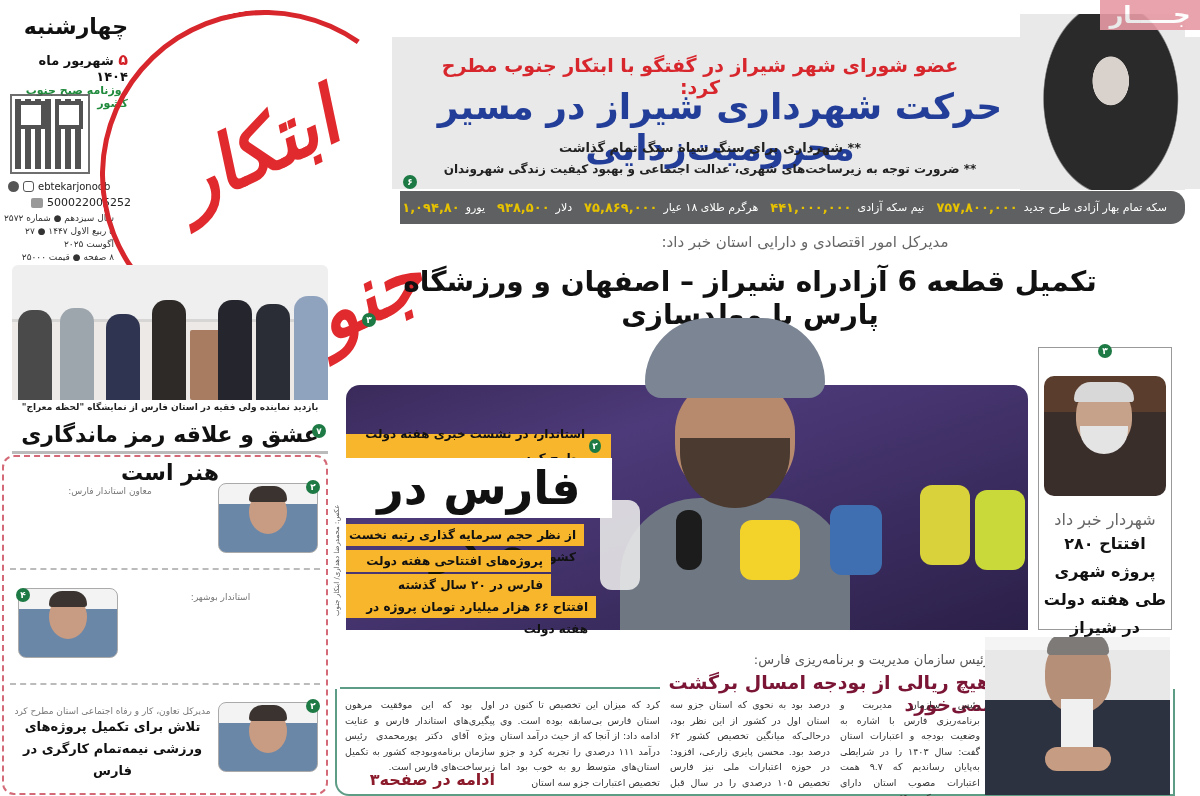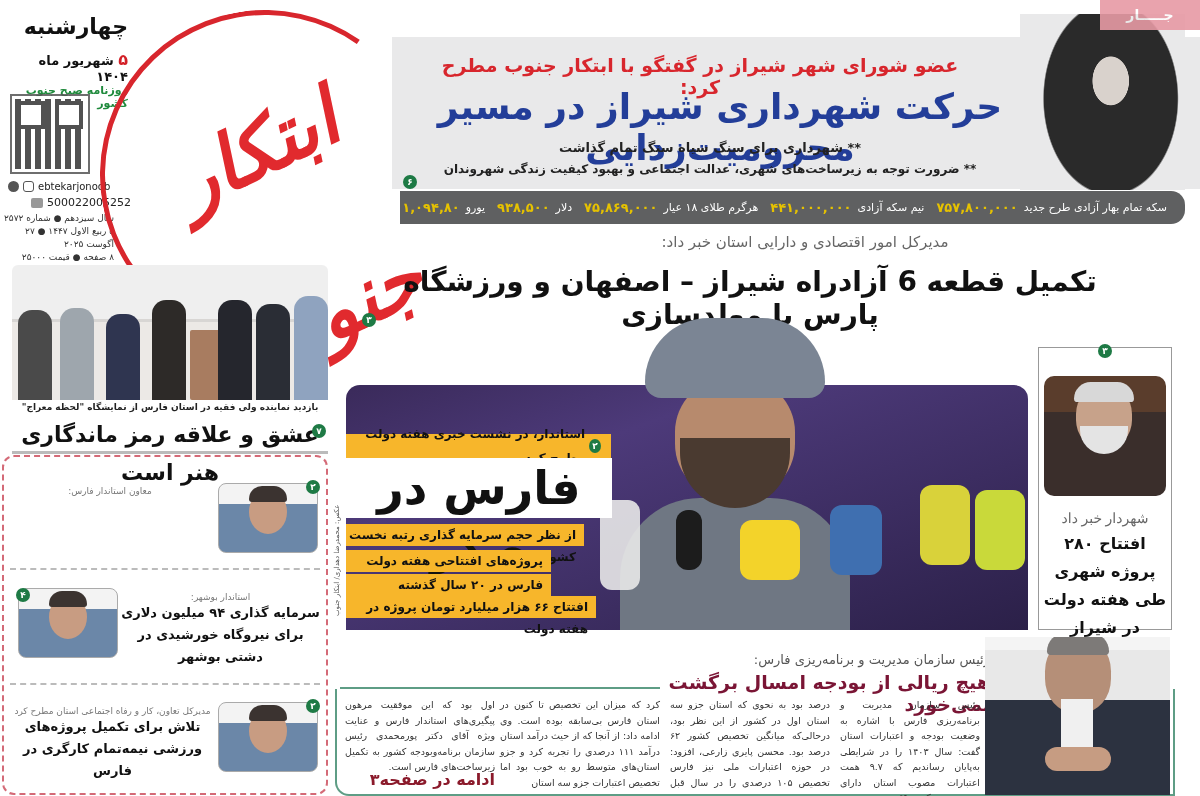--- a/index.html
+++ b/index.html
@@ -25,21 +25,21 @@
   .sms .ic { width: 12px; height: 10px; background: #999; display: inline-block; border-radius: 2px; }
   .issue-lines { left: 4px; top: 212px; width: 110px; font-size: 9px; line-height: 13px; color: #333; text-align: right; }
 
   
   .logo-circle { left: 100px; top: 10px; width: 330px; height: 330px; border-radius: 50%; border: 5px solid #d8262d; border-right-color: transparent; border-bottom-color: transparent; transform: rotate(-10deg); }
   .logo-text { left: 96px; top: 60px; width: 320px; height: 180px; font-size: 78px; font-weight: bold; color: #e12a2e; font-style: italic; transform: rotate(-26deg); text-align: center; line-height: 180px; letter-spacing: -3px; font-family: "DejaVu Serif", serif; }
 
   
   .top-banner { left: 392px; top: 37px; width: 808px; height: 152px; background: #e9e9ea; }
   .blue-block { left: 1145px; top: 37px; width: 40px; height: 100px; background: #233e99; border-radius: 0 10px 0 0; }
-  .tag-corner { left: 1100px; top: 0px; width: 100px; height: 30px; background: #e79aa5; opacity: .9; color: #fff; font-size: 14px; font-weight: bold; text-align: center; line-height: 30px; }
+  .tag-corner { left: 1100px; top: 0px; width: 100px; height: 30px; background: #e79aa5; opacity: .9; color: #fff; font-size: 24px; font-weight: bold; text-align: center; line-height: 30px; }
   .banner-photo { left: 1020px; top: 14px; width: 165px; height: 176px; background: radial-gradient(ellipse 30px 40px at 55% 38%, #d9d2cc 0 60%, transparent 62%), radial-gradient(ellipse 70px 100px at 55% 48%, #2a2a2a 0 95%, transparent 97%), linear-gradient(#e9e9ea, #e9e9ea); border-radius: 0 0 0 0; }
   .kicker1 { left: 430px; top: 54px; width: 540px; text-align: center; color: #d8262d; font-size: 19px; font-weight: bold; }
   .headline1 { left: 400px; top: 86px; width: 640px; text-align: center; color: #233e99; font-size: 36px; font-weight: bold; letter-spacing: -1px; }
   .sub1 { left: 430px; top: 140px; width: 560px; text-align: center; font-size: 13px; font-weight: bold; color: #222; }
   .sub2 { left: 430px; top: 162px; width: 560px; text-align: center; font-size: 12px; font-weight: bold; color: #222; }
   .page-badge { width: 14px; height: 14px; border-radius: 50%; background: #1e7a45; color: #fff; font-size: 9px; font-weight: bold; text-align: center; line-height: 14px; direction: ltr; }
 
   
   .ticker { left: 400px; top: 191px; width: 785px; height: 33px; background: #5f6061; border-radius: 0 14px 14px 0; display: flex; align-items: center; gap: 6px; padding: 0 12px; font-size: 11px; color: #fff; white-space: nowrap; }
   .ticker .lbl { color: #fff; }
@@ -76,21 +76,21 @@
   .suit { position: absolute; left: -20px; top: 180px; width: 230px; height: 132px; border-radius: 80px 80px 0 0; background: #6f7783; }
   .mic { position: absolute; border-radius: 12px; }
   .hero-kicker { left: 346px; top: 434px; width: 265px; height: 24px; background: #f7b62b; font-size: 12px; font-weight: bold; text-align: right; padding-right: 10px; line-height: 24px; color: #111; display: flex; align-items: center; gap: 4px; }
   .hero-title { left: 346px; top: 458px; width: 266px; height: 60px; background: #fff; font-size: 46px; font-weight: bold; text-align: center; line-height: 60px; color: #111; }
   .hero-bullet { background: #f7b62b; font-size: 12px; font-weight: bold; color: #111; height: 22px; line-height: 22px; padding-right: 8px; text-align: right; }
   .photo-credit { left: 333px; top: 505px; width: 12px; height: 120px; writing-mode: vertical-rl; transform: rotate(180deg); font-size: 7px; color: #555; }
 
   
   .right-box { left: 1038px; top: 347px; width: 134px; height: 283px; border: 1px solid #999; background: #fff; }
   .right-photo { left: 1044px; top: 376px; width: 122px; height: 120px; border-radius: 10px; background: linear-gradient(180deg, #5a3d2c 0 30%, #3a2e2b 30% 100%); overflow: hidden; }
-  .right-kicker { left: 1040px; top: 510px; width: 130px; text-align: center; font-size: 14px; color: #666; font-family: Liberation Serif, serif; }
+  .right-kicker { left: 1040px; top: 510px; width: 130px; text-align: center; font-size: 16px; color: #666; }
   .right-title { left: 1040px; top: 530px; width: 130px; text-align: center; font-size: 16px; font-weight: bold; line-height: 28px; color: #111; }
 
   
   .bottom-kicker { left: 680px; top: 652px; width: 310px; text-align: right; font-size: 13px; color: #555; }
   .bottom-title { left: 660px; top: 671px; width: 330px; text-align: right; font-size: 19px; font-weight: bold; color: #7a1535; }
   .bottom-rule { left: 340px; top: 687px; width: 320px; height: 2px; background: #5e9d85; }
   .bottom-box { left: 335px; top: 689px; width: 840px; height: 107px; border: 2px solid #5e9d85; border-top: none; border-radius: 0 0 0 14px; border-left-width: 2px; }
   .bottom-photo { left: 985px; top: 637px; width: 185px; height: 158px; background: linear-gradient(180deg, #f4f4f4 0 8%, #e8e8e8 8% 40%, #2c3240 40% 100%); overflow: hidden; }
   .col { font-size: 9.5px; line-height: 15.5px; color: #333; text-align: justify; }
   .continue { font-size: 16px; font-weight: bold; color: #8b1a2b; }
@@ -179,21 +179,20 @@
   <div class="side-story-head">معاون استاندار فارس:</div>
 </div>
 
 <div class="side-photo" style="left:18px; top:588px;">
     <div class="face"></div>
     <div class="hair"></div>
   </div>
 <div class="abs page-badge" style="left:16px; top:588px;">۴</div>
 <div class="abs" style="left:118px; top:592px; width:205px;">
   <div class="side-story-head">استاندار بوشهر:</div>
-  <div class="side-story-title">سرمایه گذاری ۹۴ میلیون دلاری برای نیروگاه خورشیدی در دشتی بوشهر</div>
 </div>
 
 <div class="side-photo" style="left:218px; top:702px;">
     <div class="face"></div>
     <div class="hair"></div>
   </div>
 <div class="abs page-badge" style="left:306px; top:699px;">۲</div>
 <div class="abs" style="left:10px; top:706px; width:205px;">
   <div class="side-story-head">مدیرکل تعاون، کار و رفاه اجتماعی استان مطرح کرد</div>
   <div class="side-story-title">تلاش برای تکمیل پروژه‌های ورزشی نیمه‌تمام کارگری در فارس</div>

